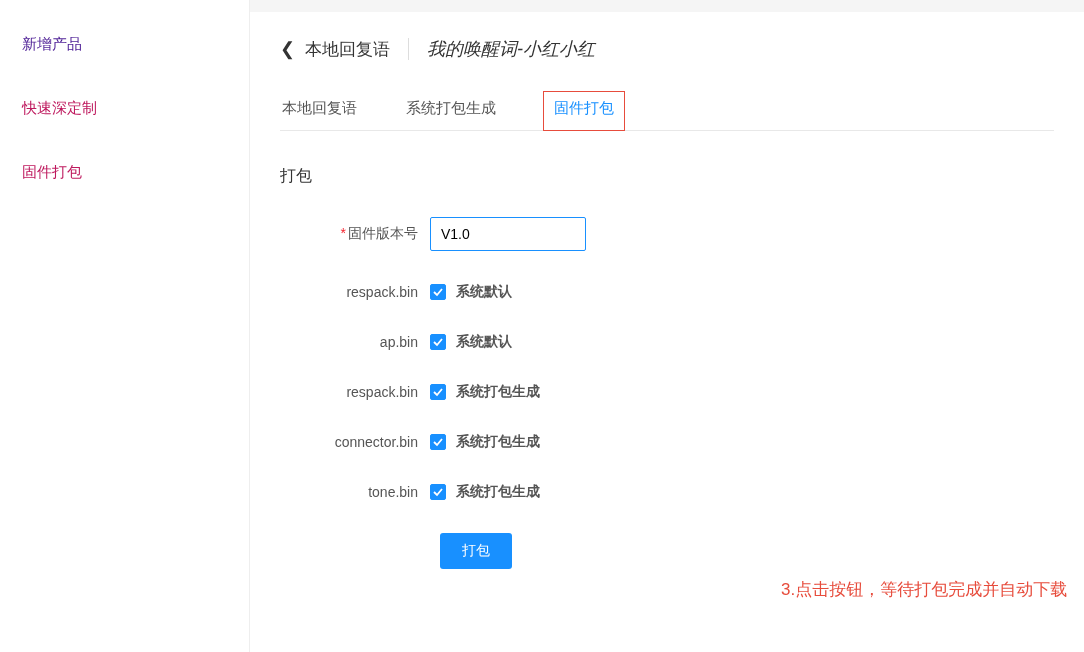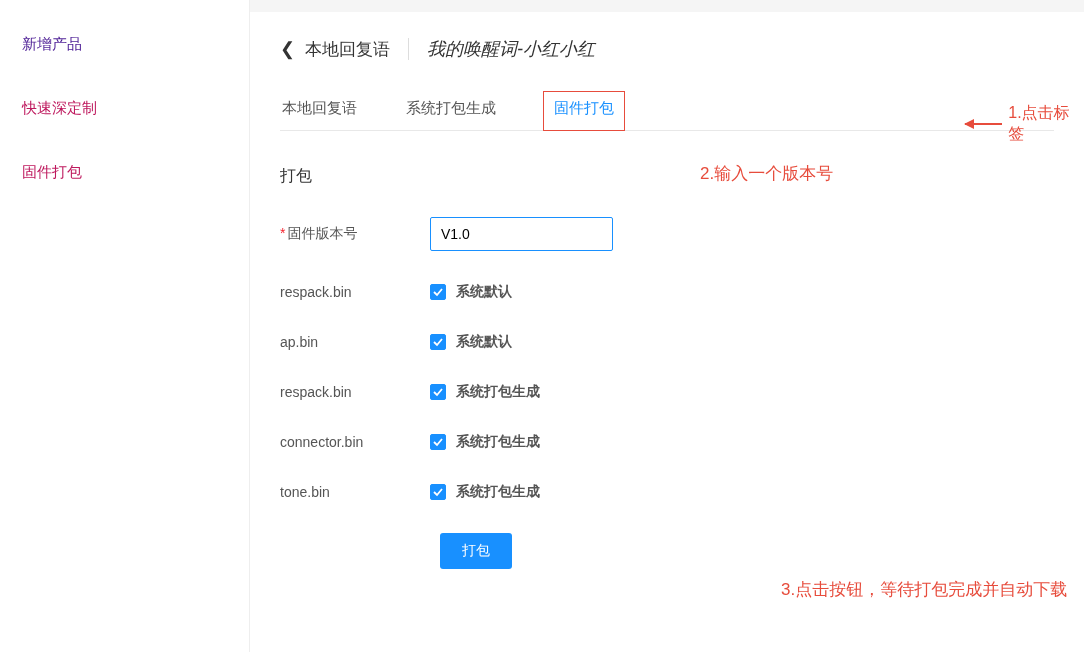--- a/index.html
+++ b/index.html
@@ -89,29 +89,29 @@
       margin-bottom: 30px;
       font-weight: normal;
     }
     .form-row {
       display: flex;
       align-items: center;
       margin-bottom: 32px;
     }
     .form-label {
       width: 150px;
-      text-align: left;
+      text-align: right;
       padding-right: 12px;
       color: #555;
       font-size: 14px;
     }
     .required { color: #f5222d; margin-right: 2px; }
     .text-input {
       height: 34px;
-      width: 183px;
+      width: 156px;
       border: 1px solid #1890ff;
       border-radius: 2px;
       padding: 0 10px;
       font-size: 14px;
       outline: none;
     }
     .checkbox {
       width: 16px;
       height: 16px;
       background: #1890ff;
@@ -250,19 +250,14 @@
         </span>
         <span class="check-label">系统打包生成</span>
       </div>
 
       <div class="submit-row">
         <button class="btn-primary">打包</button>
       </div>
     </div>
   </div>
 
-  <div class="annotation anno-1">
-    <span class="arrow-left"></span>
-    <span>1.点击标签</span>
-  </div>
-  <div class="annotation anno-2">2.输入一个版本号</div>
   <div class="annotation anno-3">3.点击按钮，等待打包完成并自动下载</div>
 </main>
 
 </body></html>

